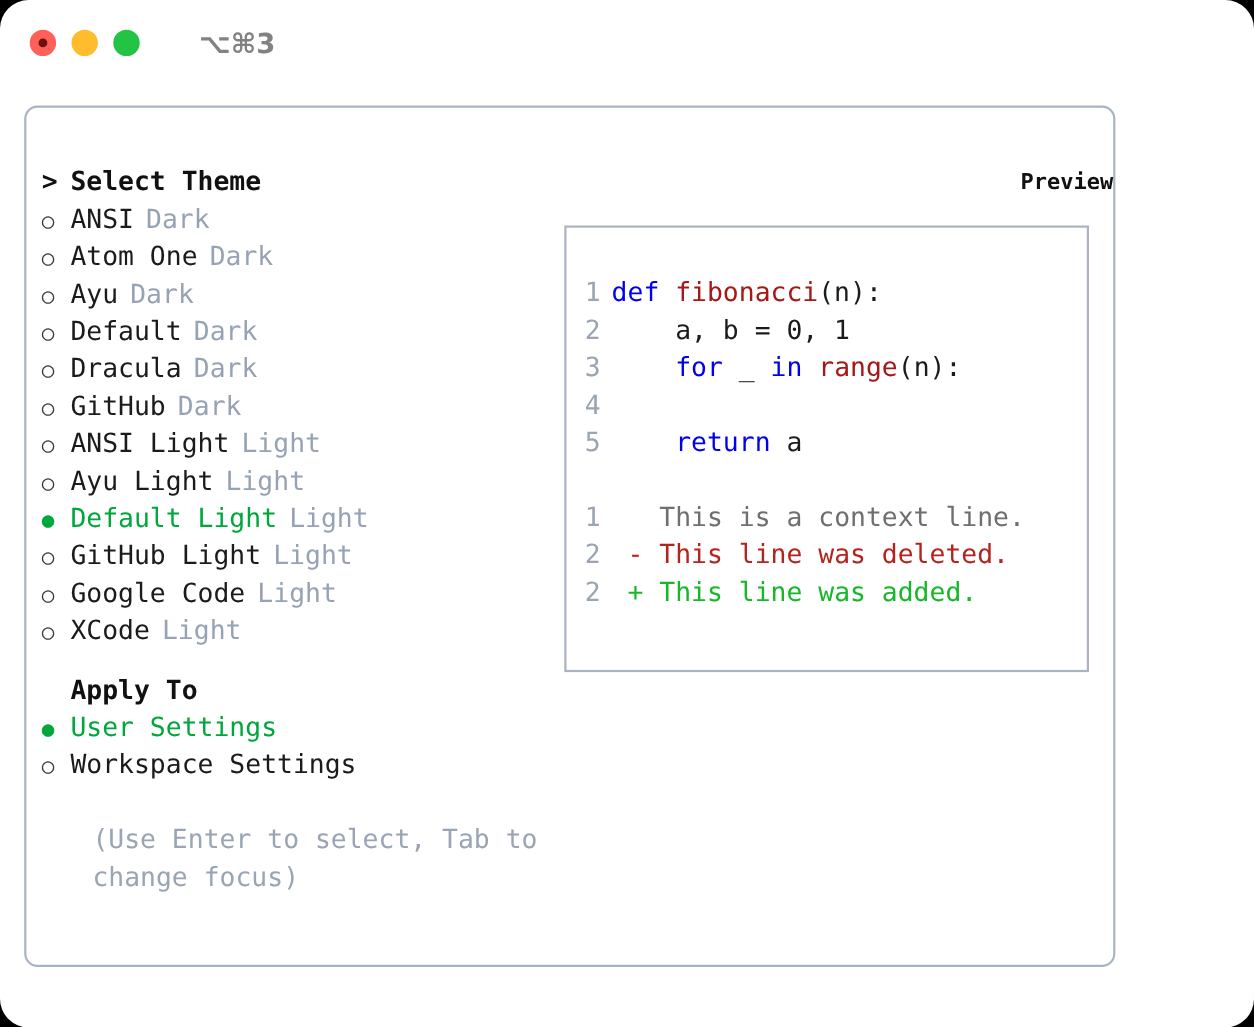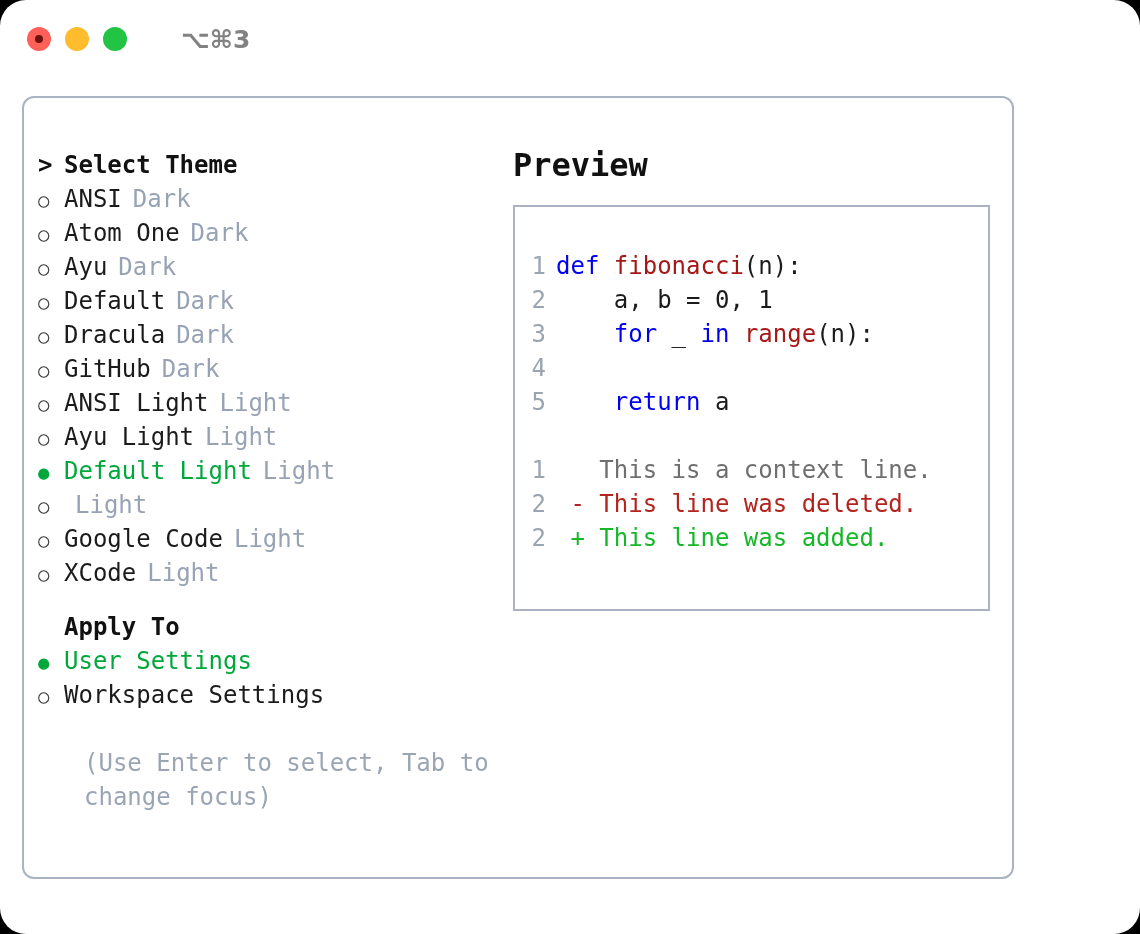--- a/index.html
+++ b/index.html
@@ -163,24 +163,25 @@
     margin-left: 46px;
   }
 
   
   #preview-column {
     flex: 1;
     padding: 50px 0 0 11px;
     box-sizing: border-box;
   }
   #preview-title {
-    font-size: 32px;
+    font-size: 20px;
     line-height: 34px;
     font-weight: bold;
     color: #111111;
+    text-align: right;
   }
   #preview-box {
     margin-top: 23px;
     width: 477px;
     height: 406px;
     border: 2px solid #a9b3c1;
     box-sizing: border-box;
     background: #ffffff;
     padding: 42px 0 0 0;
   }
@@ -274,20 +275,21 @@
               <span class="row-label">Ayu Light</span>
               <span class="row-tag">Light</span>
             </div>
             <div class="list-row">
               <span class="marker radio-on">●</span>
               <span class="row-label selected">Default Light</span>
               <span class="row-tag">Light</span>
             </div>
             <div class="list-row">
               <span class="marker radio-off">○</span>
+              <span class="row-label">GitHub Light</span>
               <span class="row-tag">Light</span>
             </div>
             <div class="list-row">
               <span class="marker radio-off">○</span>
               <span class="row-label">Google Code</span>
               <span class="row-tag">Light</span>
             </div>
             <div class="list-row">
               <span class="marker radio-off">○</span>
               <span class="row-label">XCode</span>

